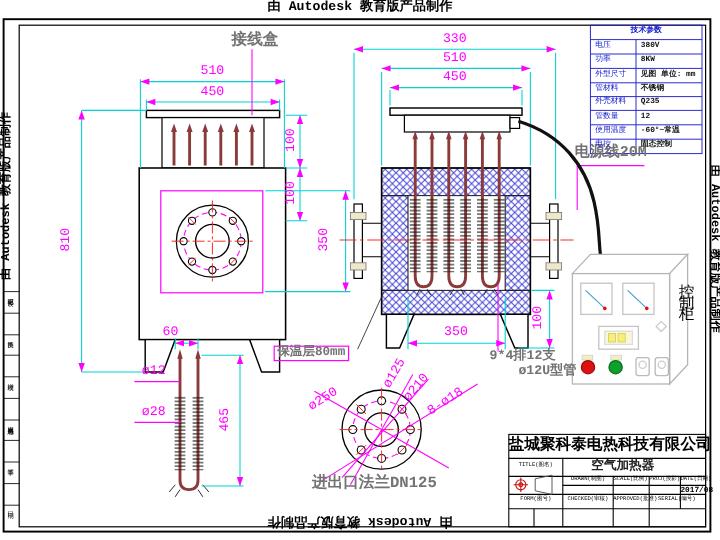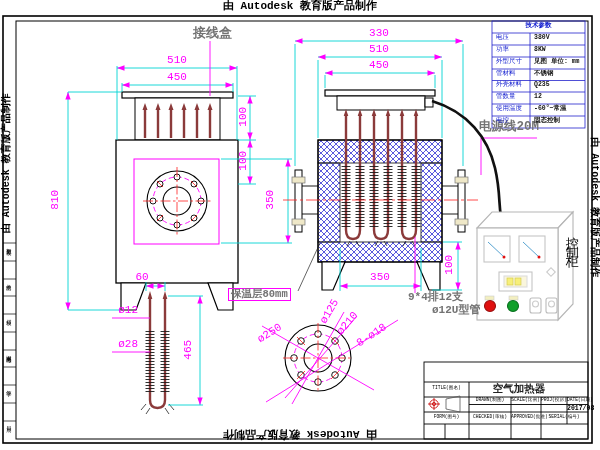--- a/index.html
+++ b/index.html
@@ -258,20 +258,21 @@
 <span class="abs wm" style="left:215px;top:1px;">由 Autodesk 教育版产品制作</span>
 <span class="abs wm" style="left:215px;top:427px;transform:rotate(180deg);">由 Autodesk 教育版产品制作</span>
 <span class="abs wm" style="left:-78px;top:158px;transform:rotate(-90deg);font-size:10px;">由 Autodesk 教育版产品制作</span>
 <span class="abs wm" style="left:509px;top:202px;transform:rotate(90deg);font-size:10px;">由 Autodesk 教育版产品制作</span>
 
 <span class="abs note" style="left:193px;top:27px;font-size:13px;">接线盒</span>
 <span class="abs note" style="left:479px;top:121px;font-size:12.5px;">电源线20M</span>
 <span class="abs note" style="left:228px;top:288px;font-size:10.5px;border:1px solid #FF00FF;padding:0 2px;">保温层80mm</span>
 <span class="abs note" style="left:408px;top:292px;font-size:11px;">9*4排12支</span>
 <span class="abs note" style="left:408px;top:305px;font-size:11px;margin-left:24px;">ø12U型管</span>
+<span class="abs note" style="left:260px;top:396px;font-size:13px;">进出口法兰DN125</span>
 <span class="abs" style="left:564px;top:226px;font-size:13px;color:#000;writing-mode:vertical-rl;text-orientation:upright;letter-spacing:9px;">控制柜</span>
 
 <span class="abs dim" style="left:157px;top:55px;width:40px;">510</span>
 <span class="abs dim" style="left:157px;top:72px;width:40px;">450</span>
 <span class="abs dimr" style="left:41px;top:194px;">810</span>
 <span class="abs dimr" style="left:229px;top:111px;">100</span>
 <span class="abs dimr" style="left:229px;top:155px;">100</span>
 <span class="abs dimr" style="left:256px;top:194px;">350</span>
 
 <span class="abs dim" style="left:132px;top:272px;width:20px;">60</span>
@@ -301,20 +302,21 @@
 <span class="abs tbl-value" style="left:534px;top:71px;">不锈钢</span>
 <span class="abs tbl-label" style="left:496px;top:82px;">外壳材料</span>
 <span class="abs tbl-value" style="left:534px;top:82px;">Q235</span>
 <span class="abs tbl-label" style="left:496px;top:94px;">管数量</span>
 <span class="abs tbl-value" style="left:534px;top:94px;">12</span>
 <span class="abs tbl-label" style="left:496px;top:106px;">使用温度</span>
 <span class="abs tbl-value" style="left:534px;top:106px;">-60°~常温</span>
 <span class="abs tbl-label" style="left:496px;top:118px;">电控</span>
 <span class="abs tbl-value" style="left:534px;top:118px;">固态控制</span>
 
+<span class="abs" style="left:424px;top:364px;width:164px;text-align:center;font-weight:bold;font-size:13px;color:#000;">盐城聚科泰电热科技有限公司</span>
 <span class="abs tb-tiny" style="left:425px;top:386px;width:43px;">TITLE(图名)</span>
 <span class="abs" style="left:450px;top:384px;width:138px;text-align:center;font-weight:bold;font-size:10.5px;color:#222;">空气加热器</span>
 <span class="abs tb-tiny" style="left:470px;top:398px;width:40px;">DRAWN(制图)</span>
 <span class="abs tb-tiny" style="left:511px;top:398px;width:29px;">SCALE(比例)</span>
 <span class="abs tb-tiny" style="left:541px;top:398px;width:25px;">PROJ(投影)</span>
 <span class="abs tb-tiny" style="left:567px;top:398px;width:21px;">DATE(日期)</span>
 <span class="abs" style="left:567px;top:406px;width:21px;text-align:center;font-size:6.5px;font-weight:bold;color:#000;">2017/08</span>
 <span class="abs tb-tiny" style="left:425px;top:415px;width:43px;">FORM(图号)</span>
 <span class="abs tb-tiny" style="left:470px;top:415px;width:40px;">CHECKED(审核)</span>
 <span class="abs tb-tiny" style="left:511px;top:415px;width:29px;">APPROVED(批准)</span>

